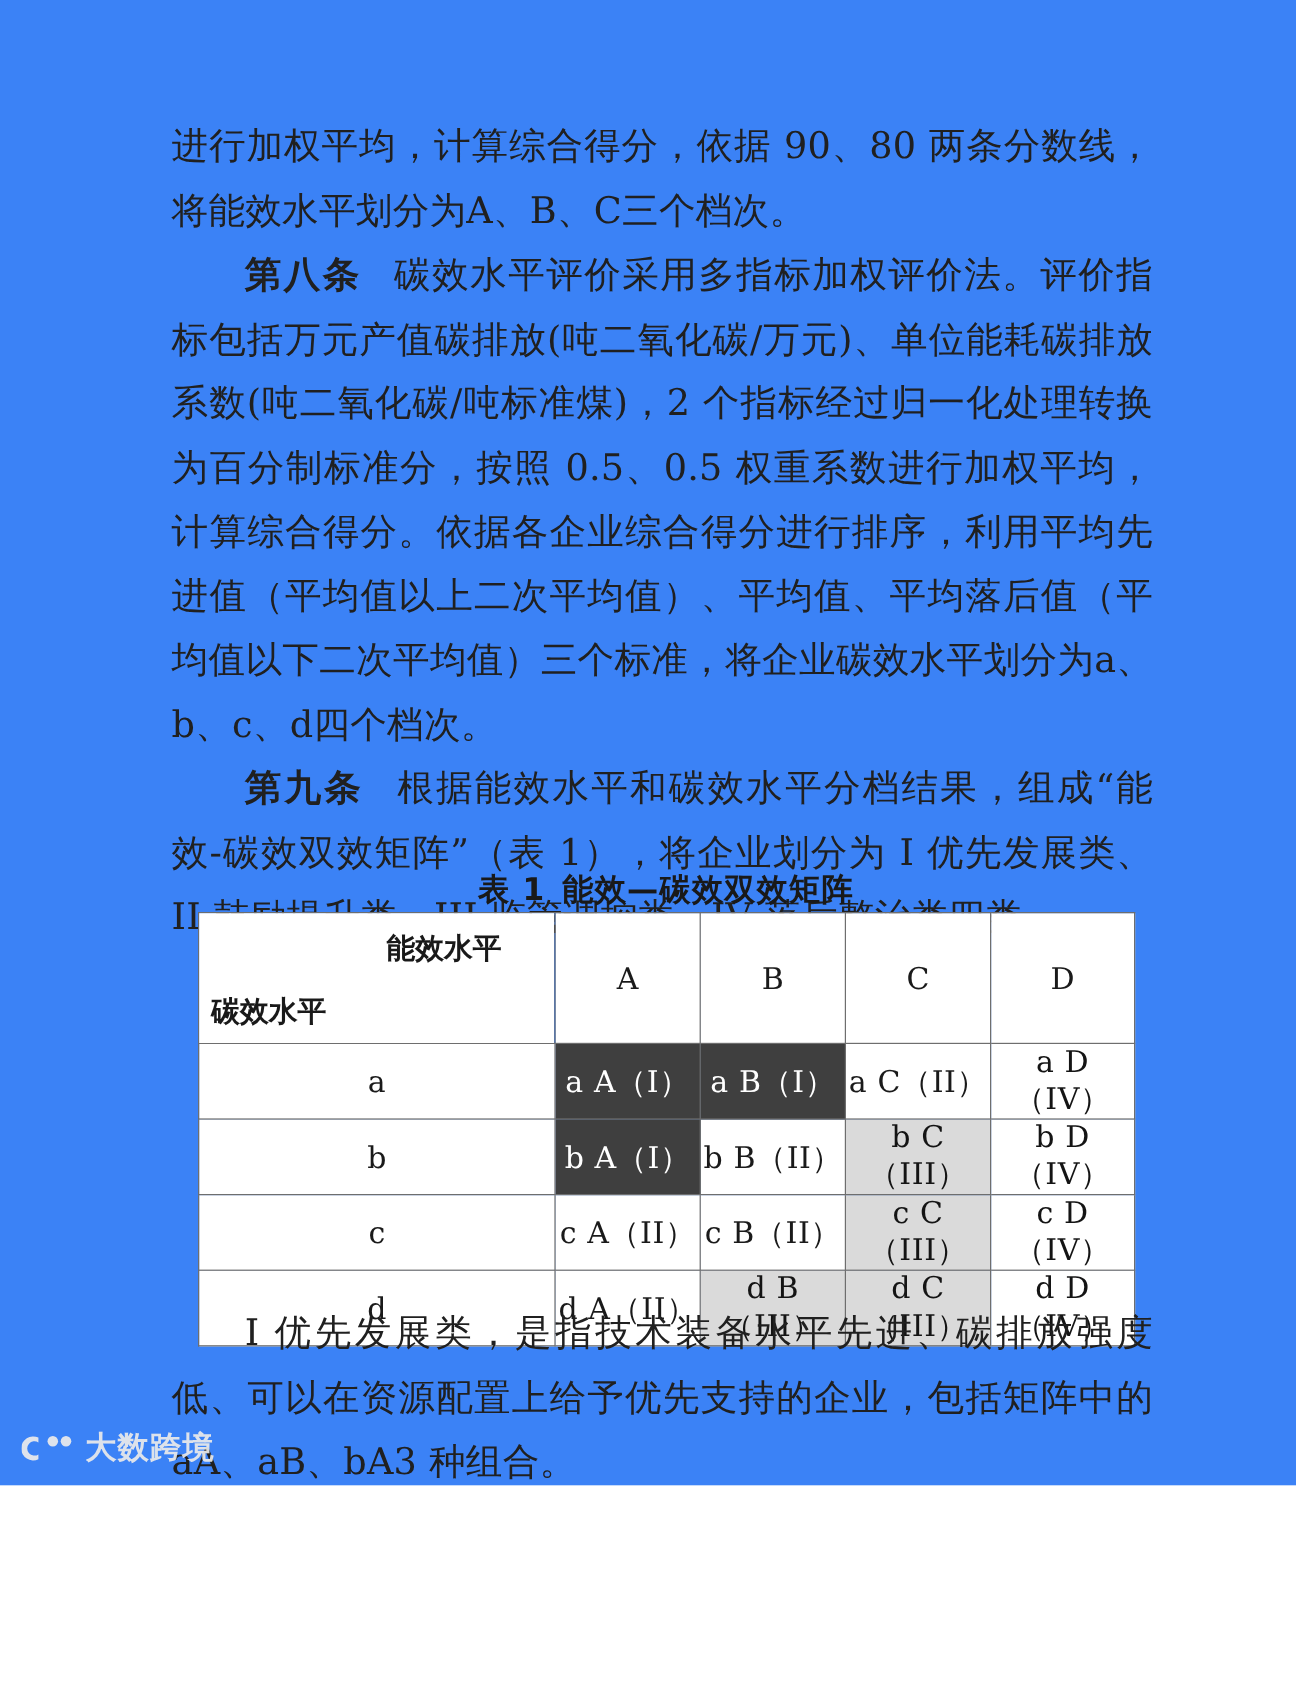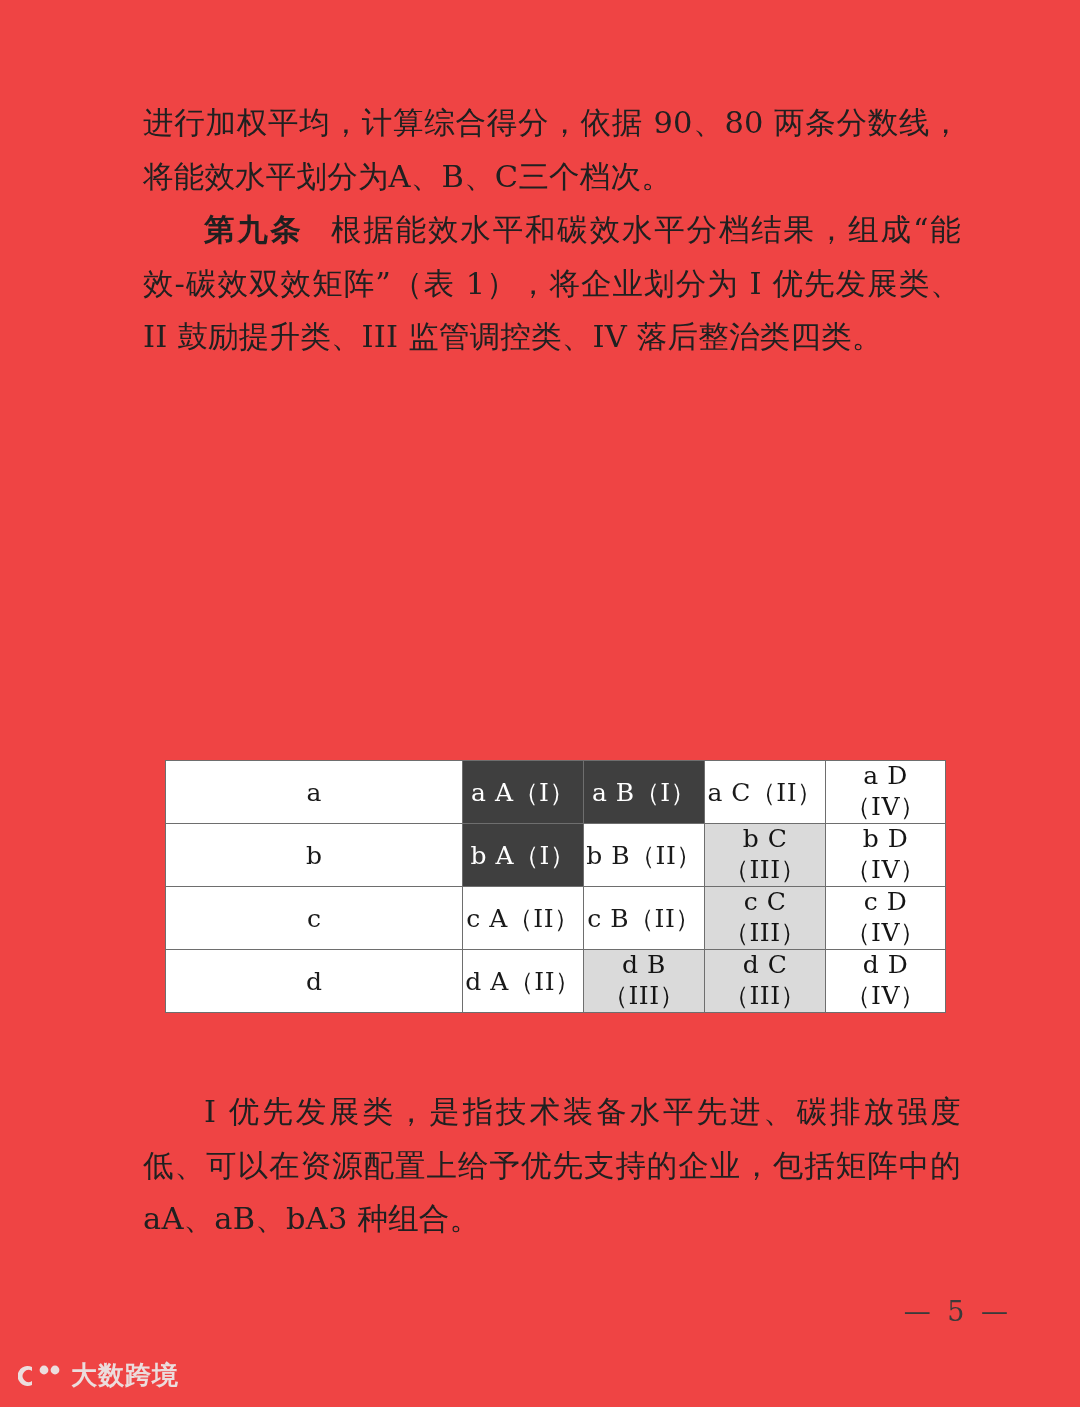--- a/index.html
+++ b/index.html
@@ -3,22 +3,22 @@
 <meta charset="utf-8">
 <style>
   html, body {
     margin: 0;
     padding: 0;
     background: #ffffff;
   }
   .page {
     position: relative;
     width: 1080px;
-    height: 1407px;
-    background: #ef4444;
+    height: 1238px;
+    background: #3b82f6;
     overflow: hidden;
     font-family: "DejaVu Serif", "Liberation Serif", serif;
     color: #1a1a1a;
   }
 
   
   .body-col {
     position: absolute;
     left: 143px;
     top: 96px;
@@ -171,35 +171,47 @@
 </style>
 </head>
 <body>
 
 <div class="page">
 
   <div class="body-col">
 
     <p class="para">进行加权平均，计算综合得分，依据 90、80 两条分数线，将能效水平划分为A、B、C三个档次。</p>
 
+    <p class="para indent"><span class="art-label">第八条</span><span class="art-gap"></span><span>碳效水平评价采用多指标加权评价法。评价指标包括万元产值碳排放(吨二氧化碳/万元)、单位能耗碳排放系数(吨二氧化碳/吨标准煤)，2 个指标经过归一化处理转换为百分制标准分，按照 0.5、0.5 权重系数进行加权平均，计算综合得分。依据各企业综合得分进行排序，利用平均先进值（平均值以上二次平均值）、平均值、平均落后值（平均值以下二次平均值）三个标准，将企业碳效水平划分为a、b、c、d四个档次。</span></p>
 
     <p class="para indent"><span class="art-label">第九条</span><span class="art-gap"></span><span>根据能效水平和碳效水平分档结果，组成“能效-碳效双效矩阵”（表 1），将企业划分为 I 优先发展类、II 鼓励提升类、III 监管调控类、IV 落后整治类四类。</span></p>
   </div>
 
+  <div class="tbl-caption"><span class="cap-num">表 1</span><span>能效—碳效双效矩阵</span></div>
 
   <div class="matrix-wrap">
     <table class="matrix">
       <colgroup>
         <col style="width:297px">
         <col style="width:121px">
         <col style="width:121px">
         <col style="width:121px">
         <col style="width:120px">
       </colgroup>
       <tbody>
+        <tr>
+          <td class="corner">
+            <span class="corner-top">能效水平</span>
+            <span class="corner-bot">碳效水平</span>
+          </td>
+          <td class="colhead">A</td>
+          <td class="colhead">B</td>
+          <td class="colhead">C</td>
+          <td class="colhead">D</td>
+        </tr>
 
         <tr>
           <td class="rowhead">a</td>
           <td class="cell sh-dark">a A（I）</td>
           <td class="cell sh-dark">a B（I）</td>
           <td class="cell sh-medium">a C（II）</td>
           <td class="cell sh-none">a D（IV）</td>
         </tr>
 
         <tr>

